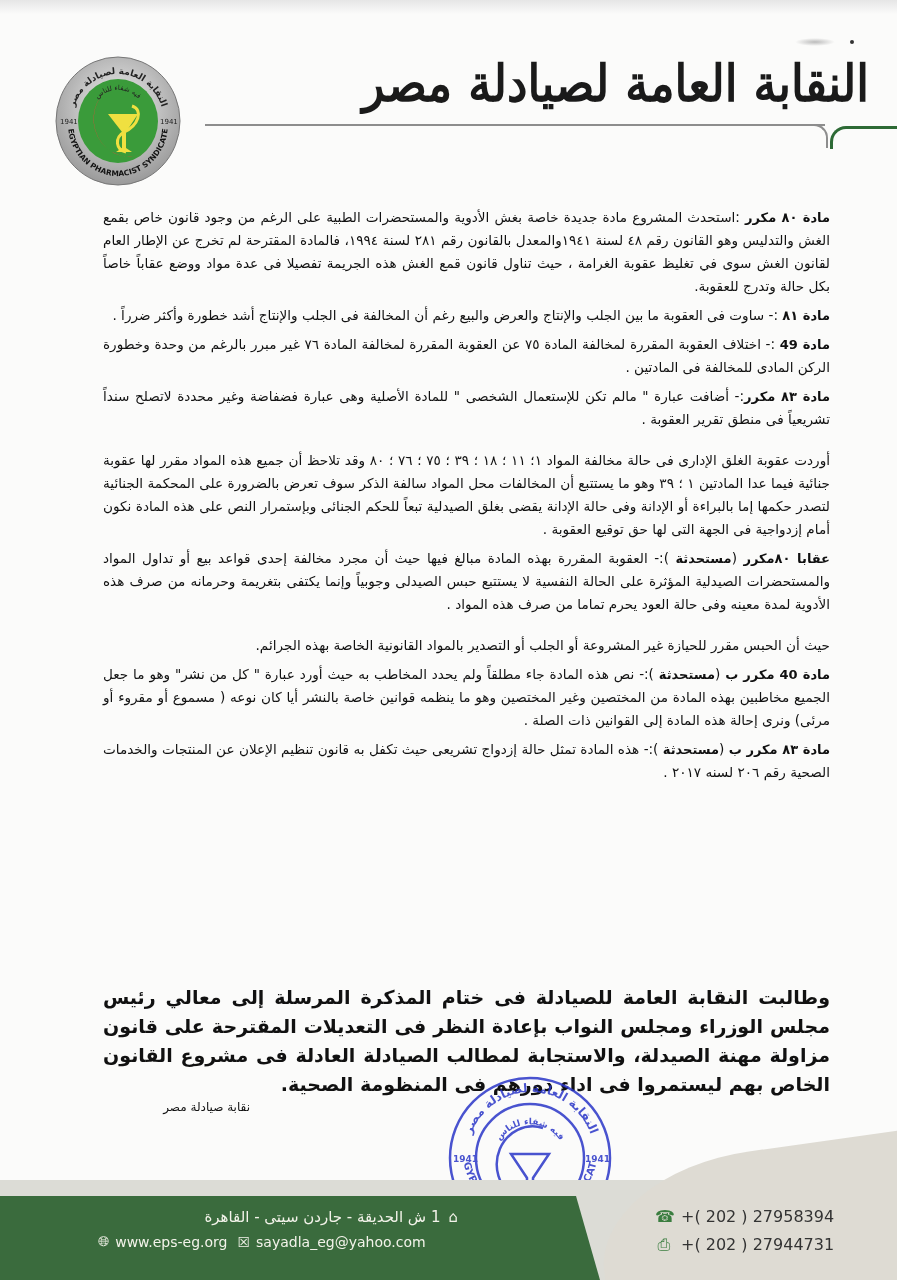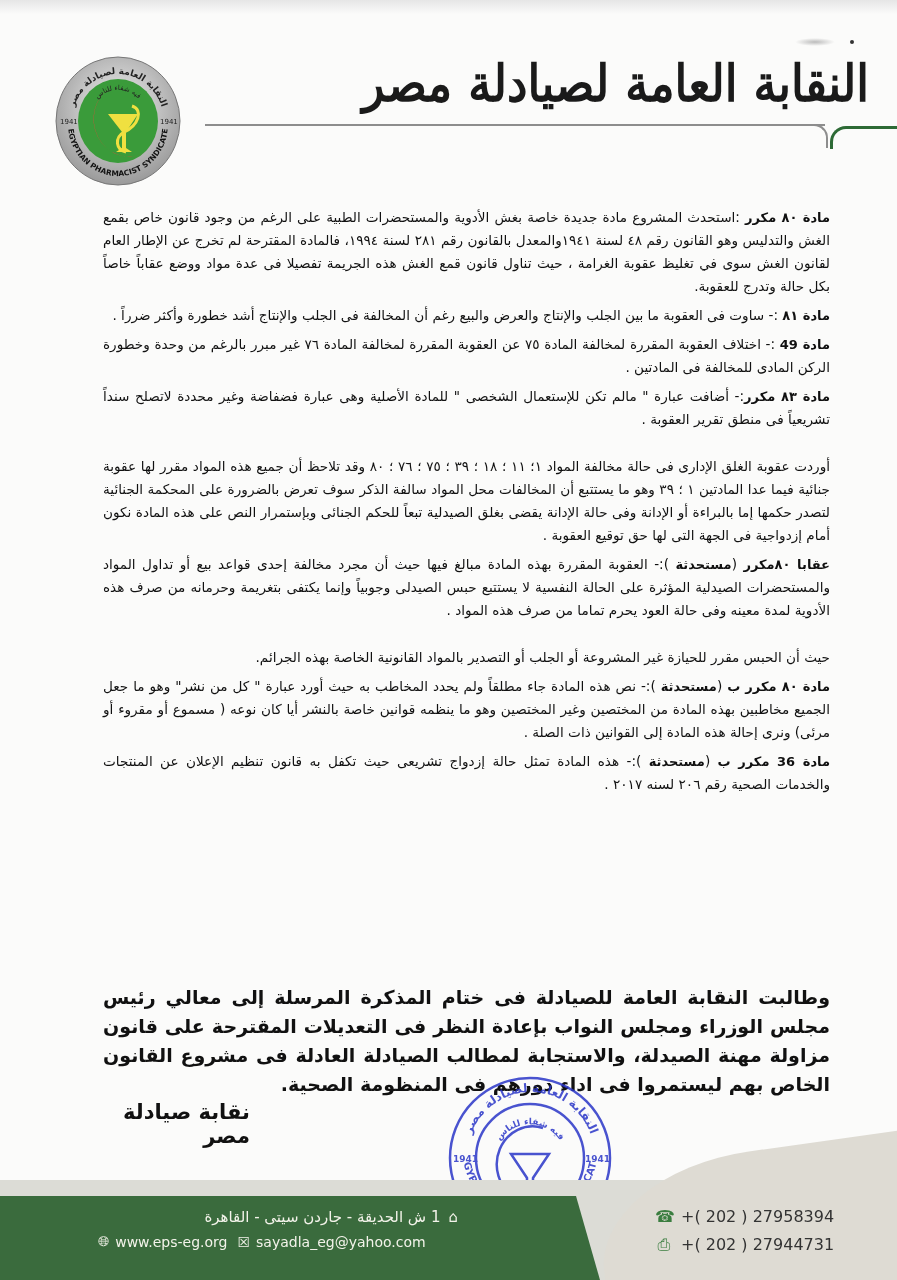--- a/index.html
+++ b/index.html
@@ -11,24 +11,24 @@
     
     .logo { position:absolute; left:54px; top:56px; width:128px; height:130px; }
     .header-title { position:absolute; right:28px; top:56px; font-family:"DejaVu Serif", serif; font-size:46px; font-weight:bold; color:#1a1a1a; direction:rtl; letter-spacing:-1px; transform:scaleY(1.1); }
     .header-rule { position:absolute; left:205px; top:124px; width:620px; height:2px; background:#8d8d8d; }
     .header-curve-grey { position:absolute; left:810px; top:124px; width:16px; height:22px; border-top:2px solid #8d8d8d; border-right:2px solid #8d8d8d; border-top-right-radius:14px; }
     .header-curve-green { position:absolute; left:830px; top:126px; width:80px; height:20px; border-top:3px solid #2d6a35; border-left:3px solid #2d6a35; border-top-left-radius:16px; }
 
     
     .content { position:absolute; left:103px; top:206px; width:727px; direction:rtl; text-align:justify; font-family:"DejaVu Sans", sans-serif; font-size:13.6px; line-height:23px; }
     .para { margin:0 0 6px 0; }
-    .para.gap { margin-top:24px; }
+    .para.gap { margin-top:18px; }
     .lbl { font-weight:bold; font-size:13px; }
     .closing { position:absolute; left:103px; top:983px; width:727px; direction:rtl; text-align:justify; font-weight:bold; font-size:19px; line-height:29px; }
-    .signature { position:absolute; left:100px; top:1100px; width:150px; direction:rtl; text-align:right; font-weight:bold; font-size:21px; }
+    .signature { position:absolute; left:100px; top:1100px; width:150px; direction:rtl; text-align:right; font-weight:normal; font-size:12px; }
 
     
     .stamp { position:absolute; left:445px; top:1070px; width:170px; height:170px; opacity:0.85; }
 
     
     .footer-grey { position:absolute; left:0; top:1180px; width:897px; height:100px; background:#dcdcd6; }
     .footer-green { position:absolute; left:0; top:1196px; width:600px; height:84px; background:#3a6b3d; clip-path:polygon(0 0, 96% 0, 100% 100%, 0 100%); }
     .footer-curve { position:absolute; left:600px; top:1150px; width:330px; height:160px; background:#dedbd3; border-top-left-radius:160px 100px; transform:rotate(-8deg); }
     .addr { position:absolute; left:98px; top:1208px; width:360px; color:#f3f3ea; font-size:15px; direction:rtl; text-align:right; display:flex; gap:8px; justify-content:flex-start; }
     .contacts { position:absolute; left:98px; top:1233px; color:#f3f3ea; font-size:14px; display:flex; align-items:center; gap:10px; }
@@ -75,22 +75,22 @@
   <p class="para"><span class="lbl">مادة ٨٠ مكرر</span> <span>:استحدث المشروع مادة جديدة خاصة بغش الأدوية والمستحضرات الطبية على الرغم من وجود قانون خاص بقمع الغش والتدليس وهو القانون رقم ٤٨ لسنة ١٩٤١والمعدل بالقانون رقم ٢٨١ لسنة ١٩٩٤، فالمادة المقترحة لم تخرج عن الإطار العام لقانون الغش سوى في تغليظ عقوبة الغرامة ، حيث تناول قانون قمع الغش هذه الجريمة تفصيلا فى عدة مواد ووضع عقاباً خاصاً بكل حالة وتدرج للعقوبة.</span></p>
   <p class="para"><span class="lbl">مادة ٨١</span> <span>:- ساوت فى العقوبة ما بين الجلب والإنتاج والعرض والبيع رغم أن المخالفة فى الجلب والإنتاج أشد خطورة وأكثر ضرراً .</span></p>
   <p class="para"><span class="lbl">مادة 49</span> <span>:- اختلاف العقوبة المقررة لمخالفة المادة ٧٥ عن العقوبة المقررة لمخالفة المادة ٧٦ غير مبرر بالرغم من وحدة وخطورة الركن المادى للمخالفة فى المادتين .</span></p>
   <p class="para"><span class="lbl">مادة ٨٣ مكرر</span><span>:- أضافت عبارة " مالم تكن للإستعمال الشخصى " للمادة الأصلية وهى عبارة فضفاضة وغير محددة لاتصلح سنداً تشريعياً فى منطق تقرير العقوبة .</span></p>
 
   <p class="para gap">أوردت عقوبة الغلق الإدارى فى حالة مخالفة المواد ١؛ ١١ ؛ ١٨ ؛ ٣٩ ؛ ٧٥ ؛ ٧٦ ؛ ٨٠ وقد تلاحظ أن جميع هذه المواد مقرر لها عقوبة جنائية فيما عدا المادتين ١ ؛ ٣٩ وهو ما يستتبع أن المخالفات محل المواد سالفة الذكر سوف تعرض بالضرورة على المحكمة الجنائية لتصدر حكمها إما بالبراءة أو الإدانة وفى حالة الإدانة يقضى بغلق الصيدلية تبعاً للحكم الجنائى وبإستمرار النص على هذه المادة نكون أمام إزدواجية فى الجهة التى لها حق توقيع العقوبة .</p>
 
   <p class="para"><span class="lbl">عقابا ٨٠مكرر</span> (<span class="lbl">مستحدثة</span> ):- <span>العقوبة المقررة بهذه المادة مبالغ فيها حيث أن مجرد مخالفة إحدى قواعد بيع أو تداول المواد والمستحضرات الصيدلية المؤثرة على الحالة النفسية لا يستتبع حبس الصيدلى وجوبياً وإنما يكتفى بتغريمة وحرمانه من صرف هذه الأدوية لمدة معينه وفى حالة العود يحرم تماما من صرف هذه المواد .</span></p>
   <p class="para gap">حيث أن الحبس مقرر للحيازة غير المشروعة أو الجلب أو التصدير بالمواد القانونية الخاصة بهذه الجرائم.</p>
 
-  <p class="para"><span class="lbl">مادة ٨٠ مكرر ب</span> (<span class="lbl">مستحدثة</span> ):- <span>نص هذه المادة جاء مطلقاً ولم يحدد المخاطب به حيث أورد عبارة " كل من نشر" وهو ما جعل الجميع مخاطبين بهذه المادة من المختصين وغير المختصين وهو ما ينظمه قوانين خاصة بالنشر أيا كان نوعه ( مسموع أو مقروء أو مرئى) ونرى إحالة هذه المادة إلى القوانين ذات الصلة .</span></p>
-  <p class="para"><span class="lbl">مادة 36 مكرر ب</span> (<span class="lbl">مستحدثة</span> ):- <span>هذه المادة تمثل حالة إزدواج تشريعى حيث تكفل به قانون تنظيم الإعلان عن المنتجات والخدمات الصحية رقم ٢٠٦ لسنه ٢٠١٧ .</span></p>
+  <p class="para"><span class="lbl">مادة 40 مكرر ب</span> (<span class="lbl">مستحدثة</span> ):- <span>نص هذه المادة جاء مطلقاً ولم يحدد المخاطب به حيث أورد عبارة " كل من نشر" وهو ما جعل الجميع مخاطبين بهذه المادة من المختصين وغير المختصين وهو ما ينظمه قوانين خاصة بالنشر أيا كان نوعه ( مسموع أو مقروء أو مرئى) ونرى إحالة هذه المادة إلى القوانين ذات الصلة .</span></p>
+  <p class="para"><span class="lbl">مادة ٨٣ مكرر ب</span> (<span class="lbl">مستحدثة</span> ):- <span>هذه المادة تمثل حالة إزدواج تشريعى حيث تكفل به قانون تنظيم الإعلان عن المنتجات والخدمات الصحية رقم ٢٠٦ لسنه ٢٠١٧ .</span></p>
 </div>
 
 <div class="closing">وطالبت النقابة العامة للصيادلة فى ختام المذكرة المرسلة إلى معالي رئيس مجلس الوزراء ومجلس النواب بإعادة النظر فى التعديلات المقترحة على قانون مزاولة مهنة الصيدلة، والاستجابة لمطالب الصيادلة العادلة فى مشروع القانون الخاص بهم ليستمروا فى اداء دورهم فى المنظومة الصحية.</div>
 <div class="signature">نقابة صيادلة مصر</div>
 
 <svg class="stamp" viewBox="0 0 170 170">
   <defs>
     <path id="sTop" d="M22,88 A64,66 0 0 1 150,88"></path>
     <path id="sBot" d="M18,90 A68,70 0 0 0 152,90"></path>
     <path id="sIn" d="M50,82 A36,36 0 0 1 120,82"></path>

